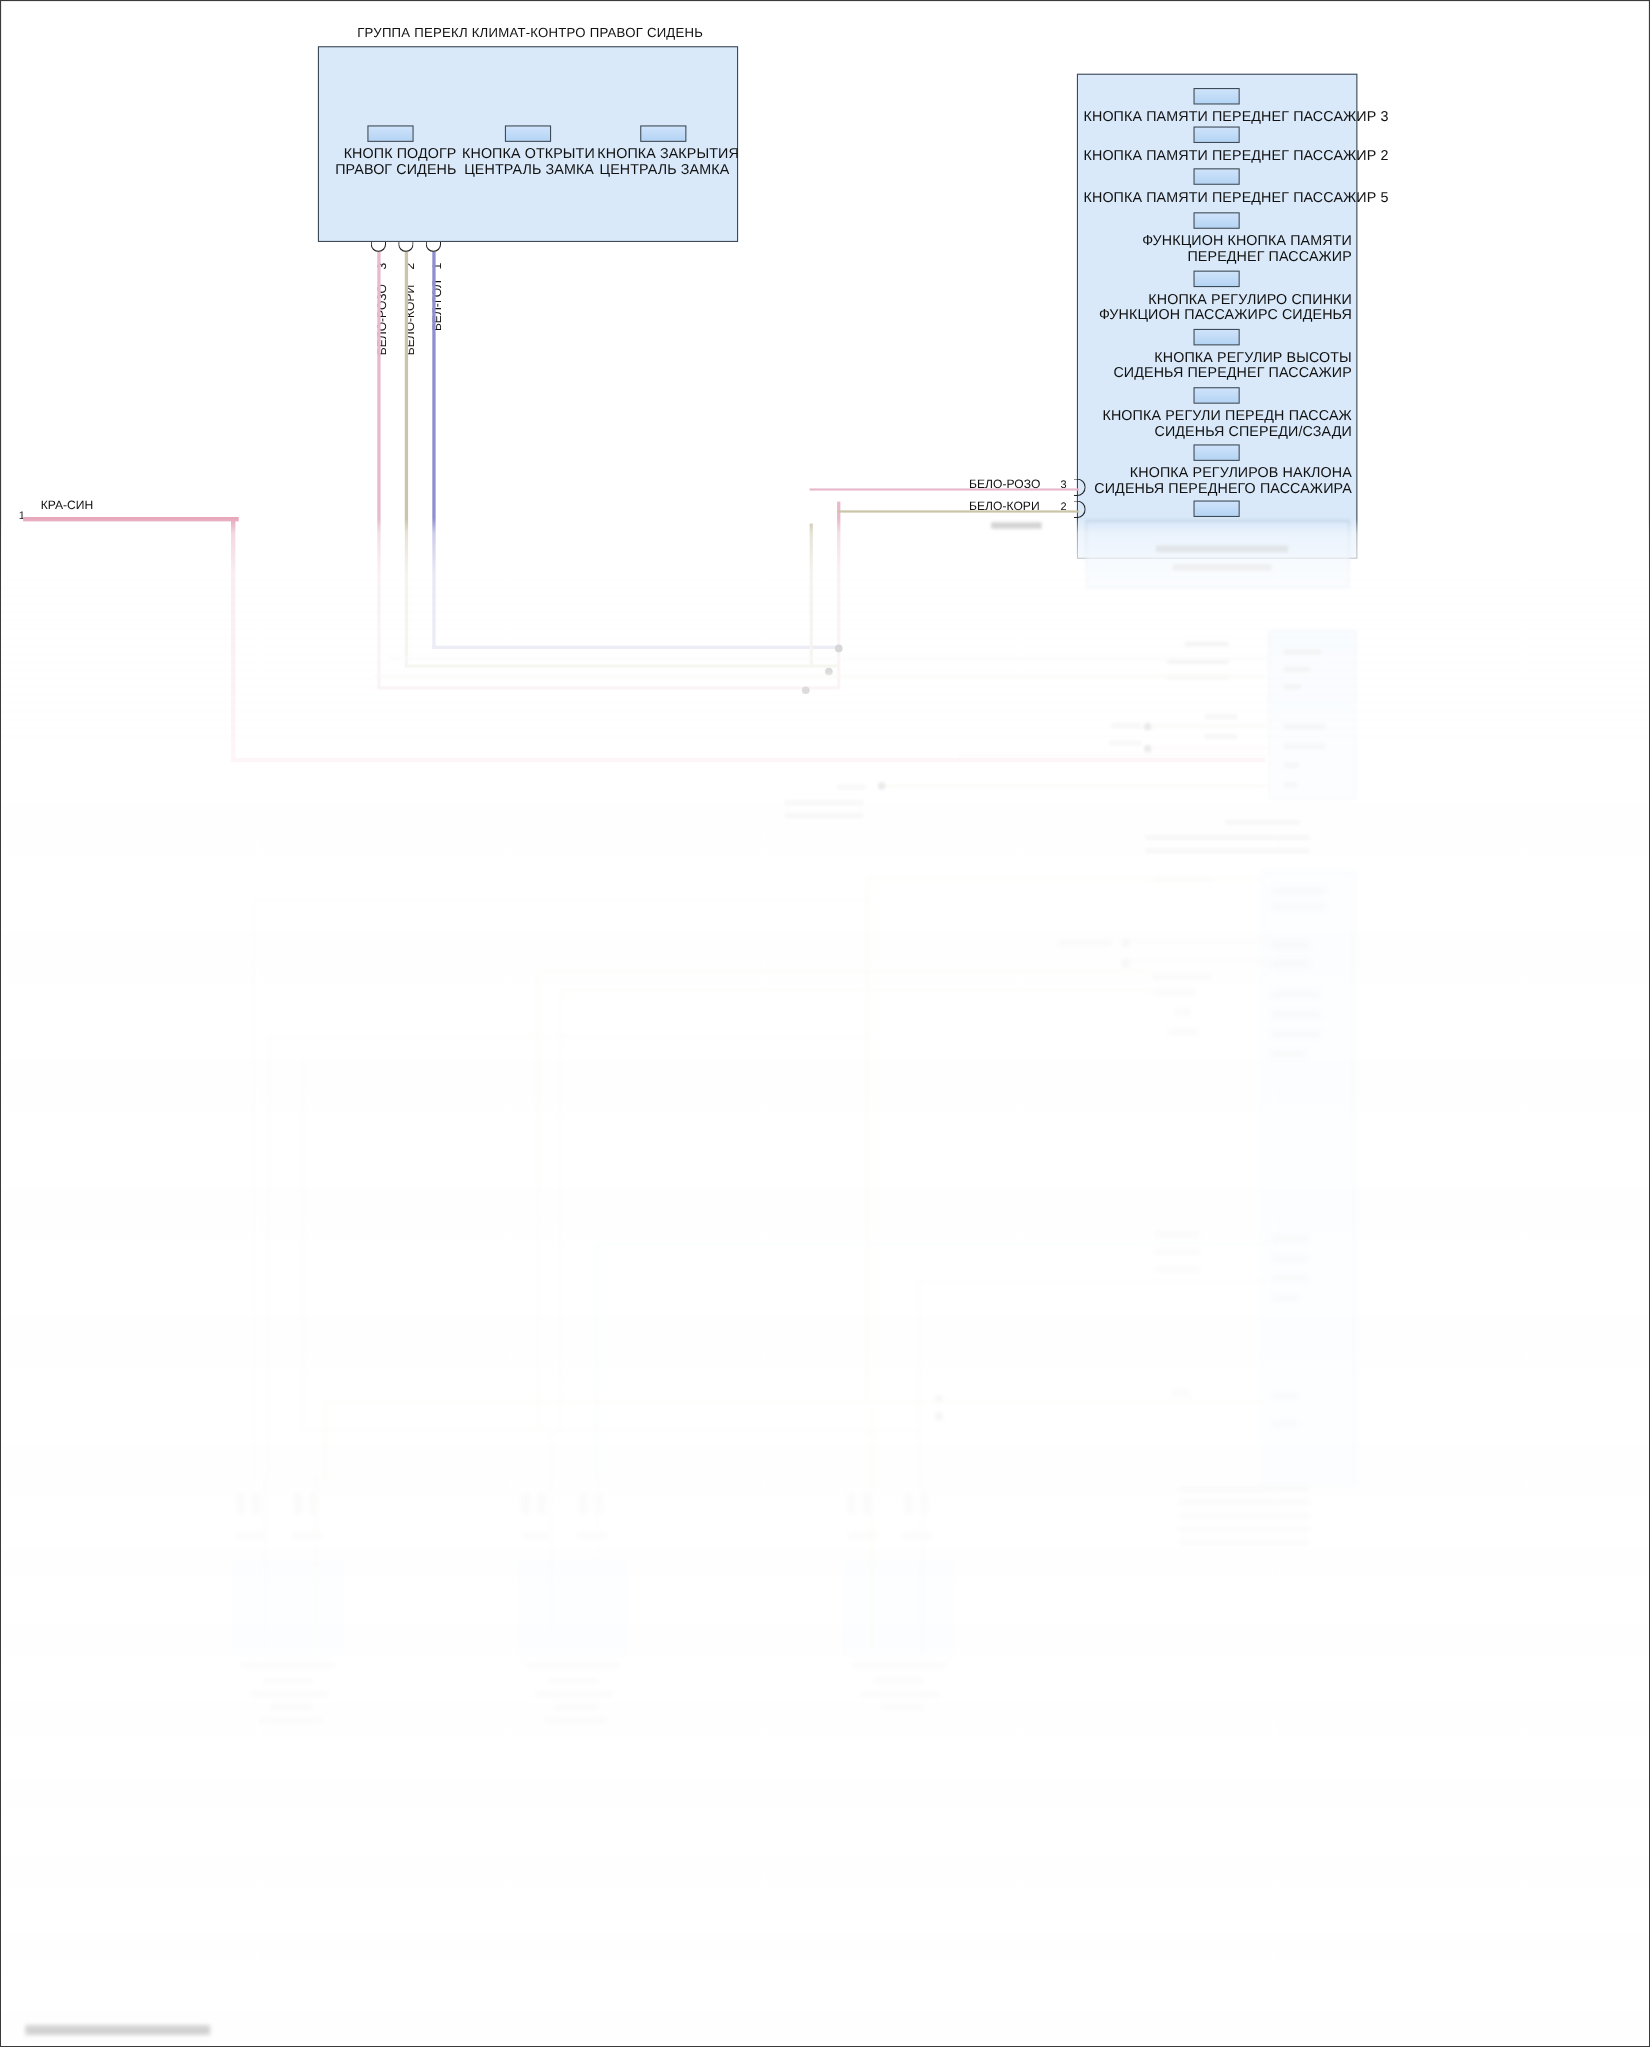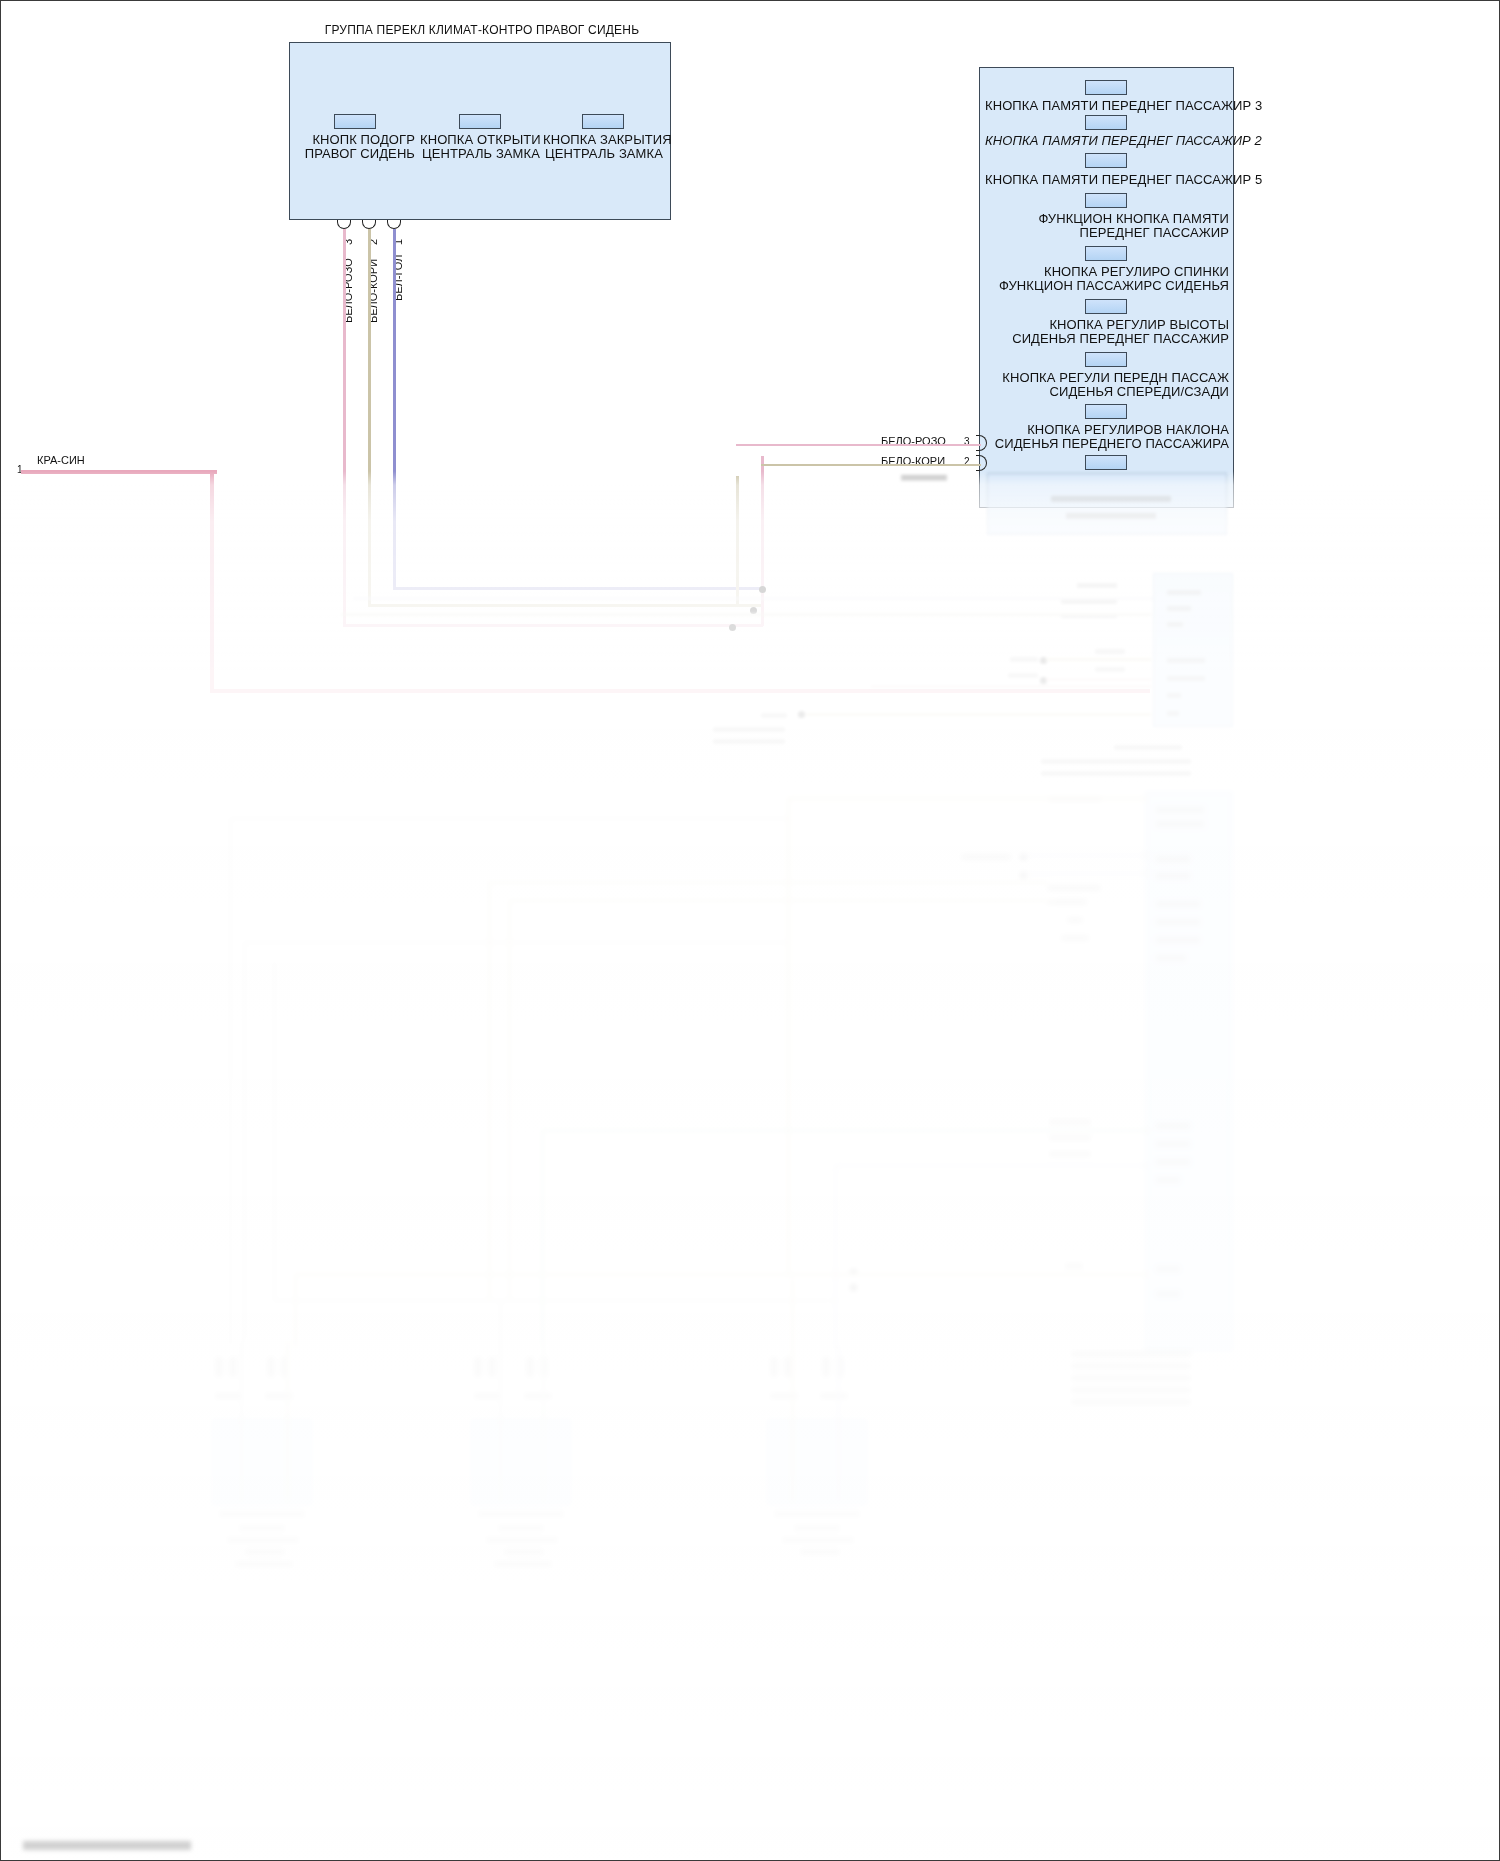--- a/index.html
+++ b/index.html
@@ -162,21 +162,21 @@
   <div class="wlbl-v" style="left:341px;top:322px;">БЕЛО-РОЗО</div>
   <div class="wlbl-v" style="left:366px;top:322px;">БЕЛО-КОРИ</div>
   <div class="wlbl-v" style="left:391px;top:300px;">БЕЛ-ГОЛ</div>
 
   <div class="box" style="left:978px;top:66px;width:255px;height:441px;"></div>
 
   <div class="btn" style="left:1084px;top:79px;width:42px;height:15px;"></div>
   <div class="lbl" style="left:984px;top:98px;width:244px;">КНОПКА ПАМЯТИ ПЕРЕДНЕГ ПАССАЖИР 3</div>
 
   <div class="btn" style="left:1084px;top:114px;width:42px;height:15px;"></div>
-  <div class="lbl" style="left:984px;top:133px;width:244px;font-style:italic;">КНОПКА ПАМЯТИ ПЕРЕДНЕГ ПАССАЖИР 2</div>
+  <div class="lbl" style="left:984px;top:133px;width:244px;">КНОПКА ПАМЯТИ ПЕРЕДНЕГ ПАССАЖИР 2</div>
 
   <div class="btn" style="left:1084px;top:152px;width:42px;height:15px;"></div>
   <div class="lbl" style="left:984px;top:172px;width:244px;">КНОПКА ПАМЯТИ ПЕРЕДНЕГ ПАССАЖИР 5</div>
 
   <div class="btn" style="left:1084px;top:192px;width:42px;height:15px;"></div>
   <div class="lbl" style="left:984px;top:211px;width:244px;">ФУНКЦИОН КНОПКА ПАМЯТИ
 ПЕРЕДНЕГ ПАССАЖИР</div>
 
   <div class="btn" style="left:1084px;top:245px;width:42px;height:15px;"></div>
   <div class="lbl" style="left:984px;top:264px;width:244px;">КНОПКА РЕГУЛИРО СПИНКИ

